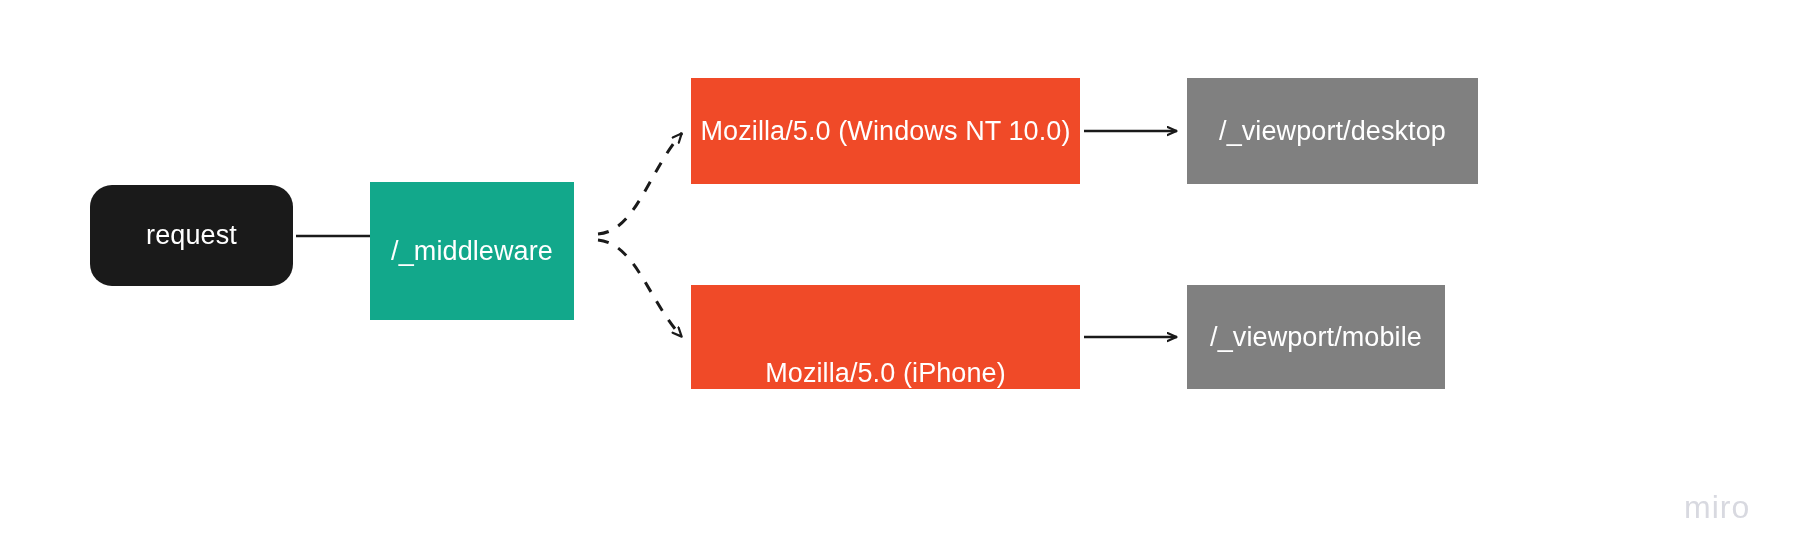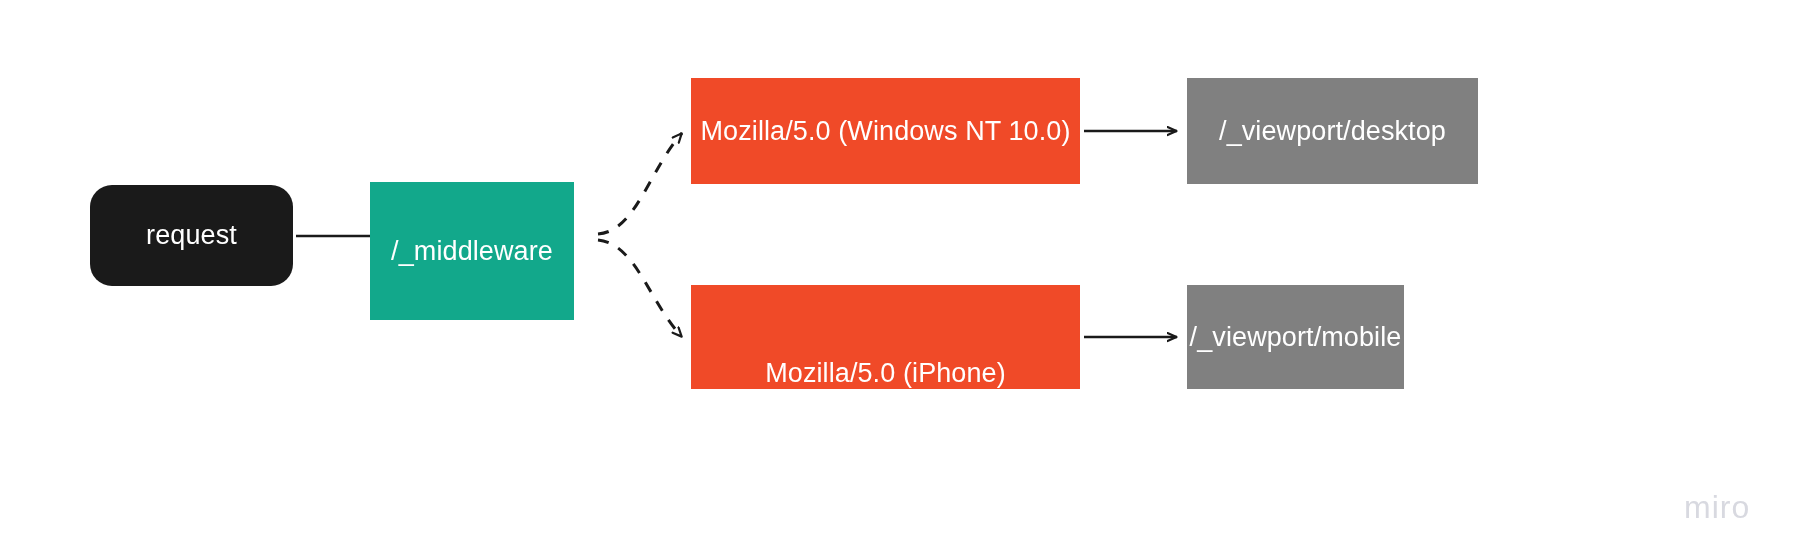--- a/index.html
+++ b/index.html
@@ -75,21 +75,21 @@
   .node-viewport-desktop {
     left: 1187px;
     top: 78px;
     width: 291px;
     height: 106px;
     background: #808080;
   }
   .node-viewport-mobile {
     left: 1187px;
     top: 285px;
-    width: 217px;
+    width: 258px;
     height: 104px;
     background: #808080;
   }
   .watermark {
     position: absolute;
     left: 1684px;
     top: 489px;
     font-size: 32px;
     color: #d8d9e0;
     letter-spacing: 1px;

